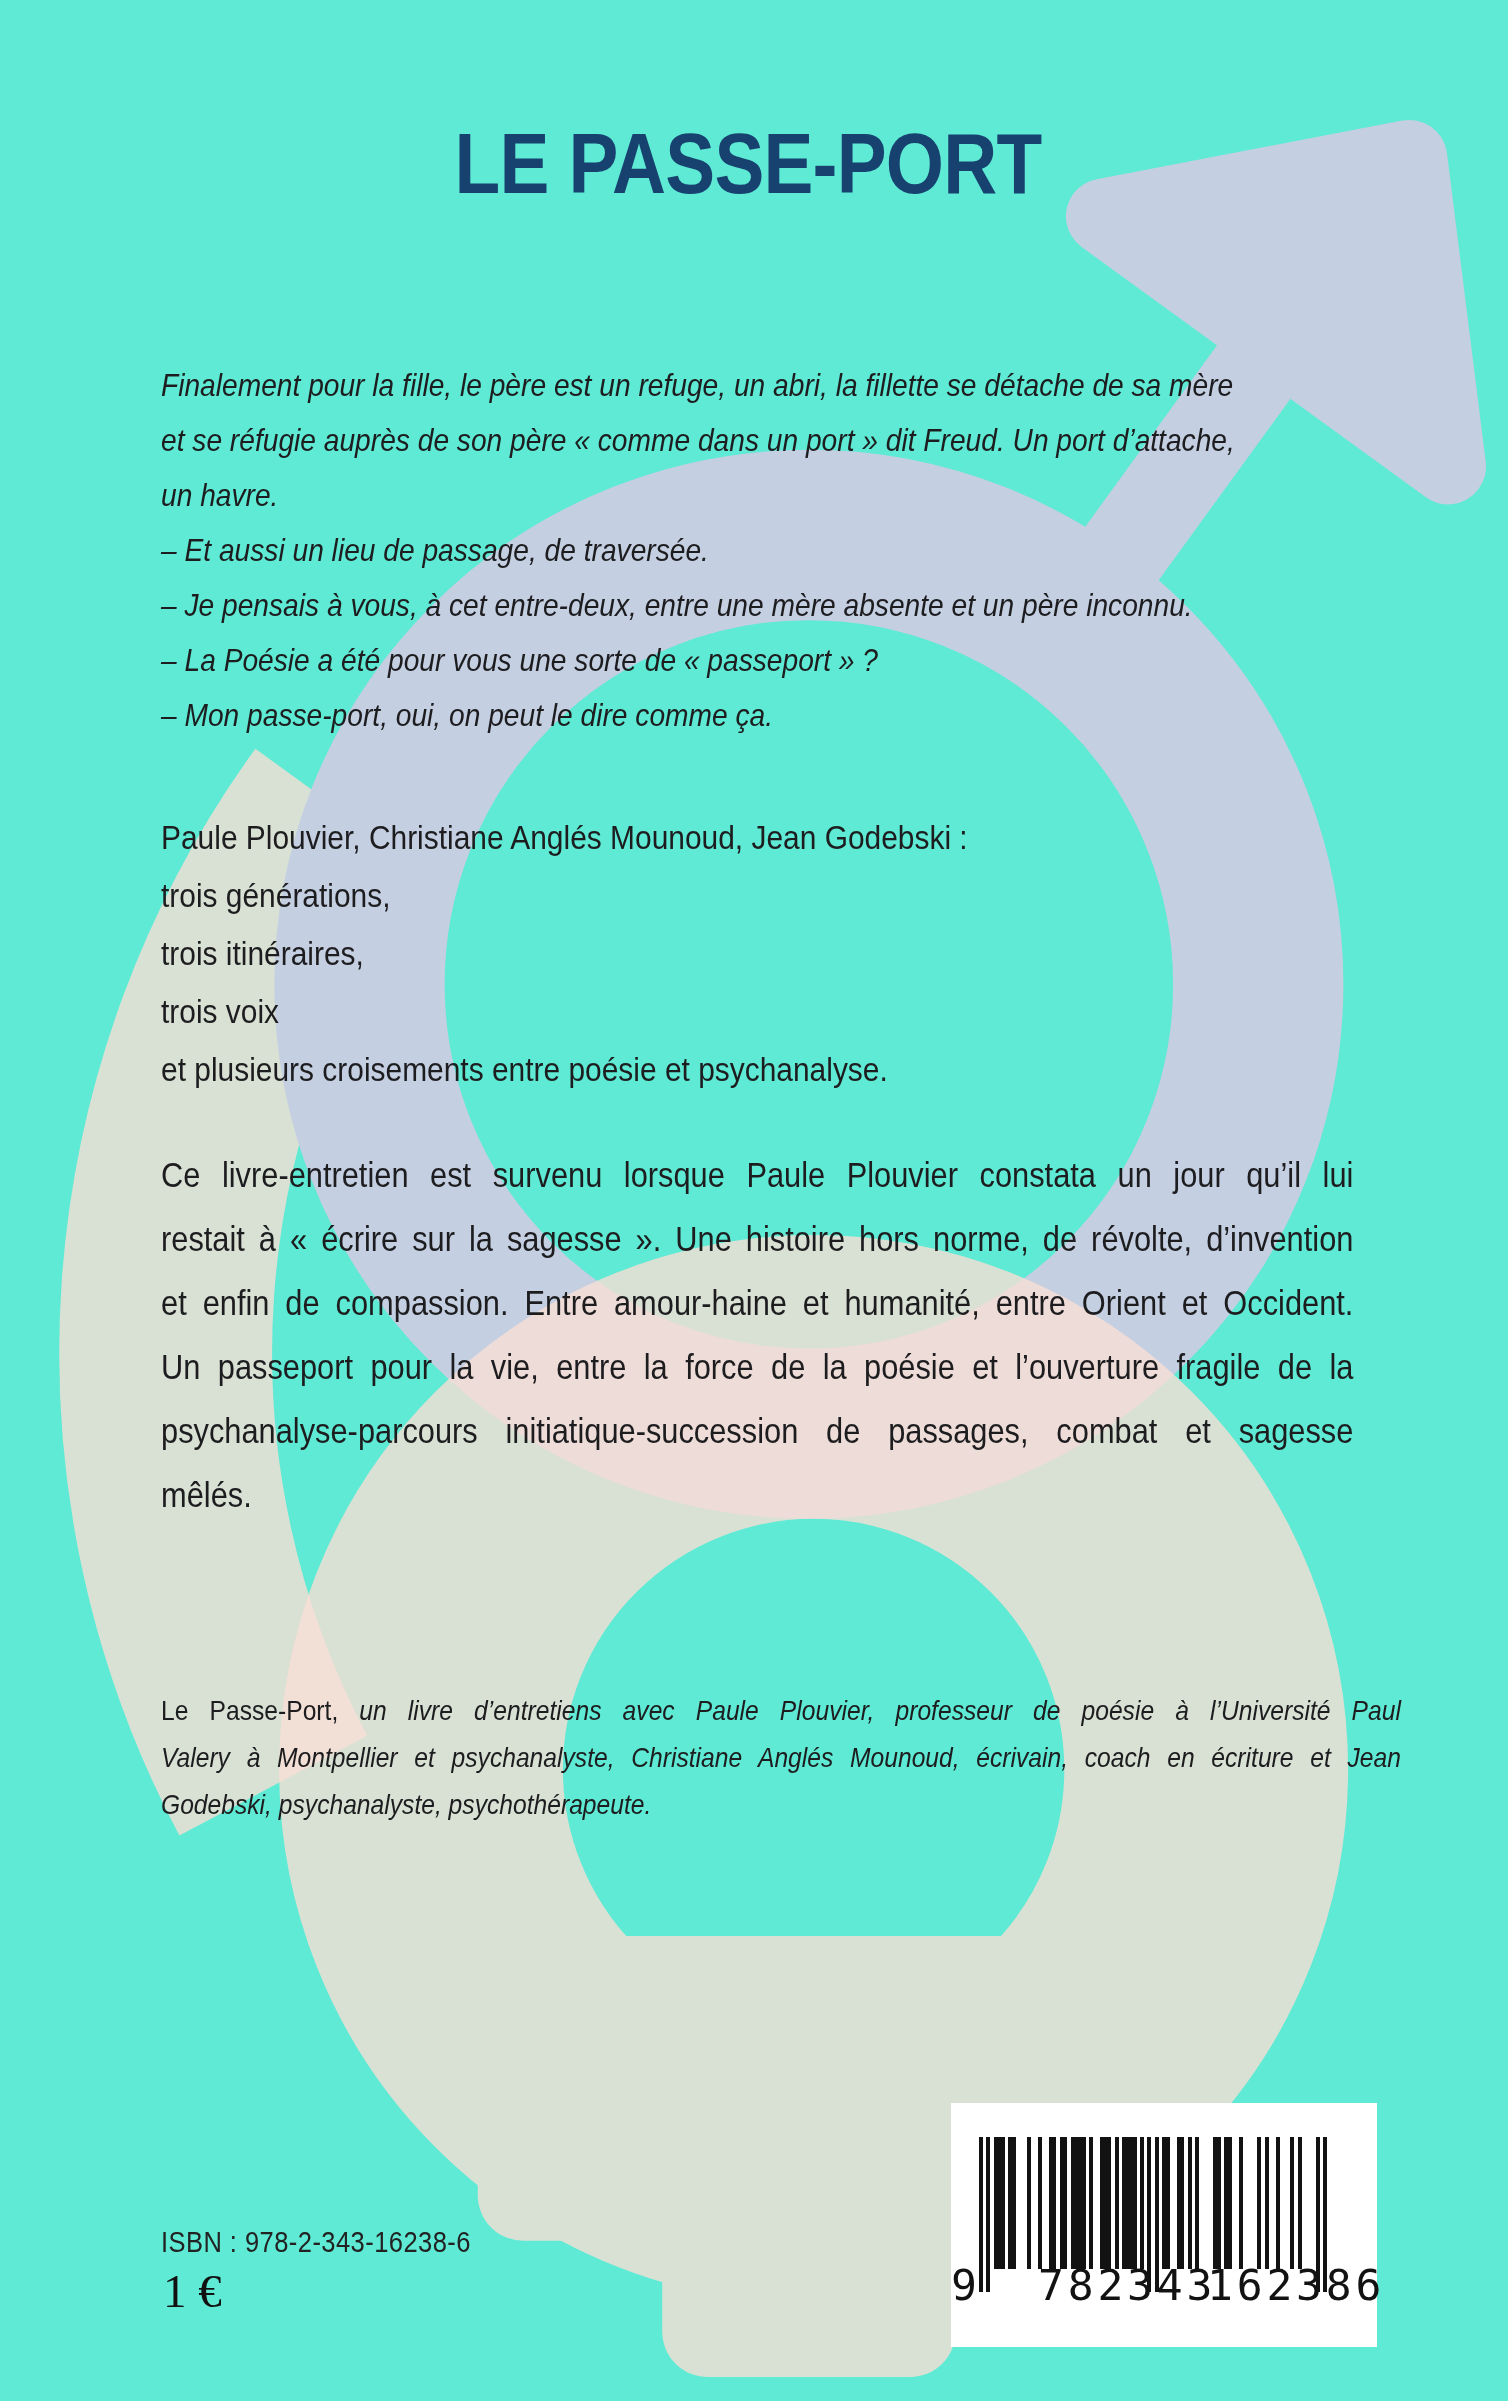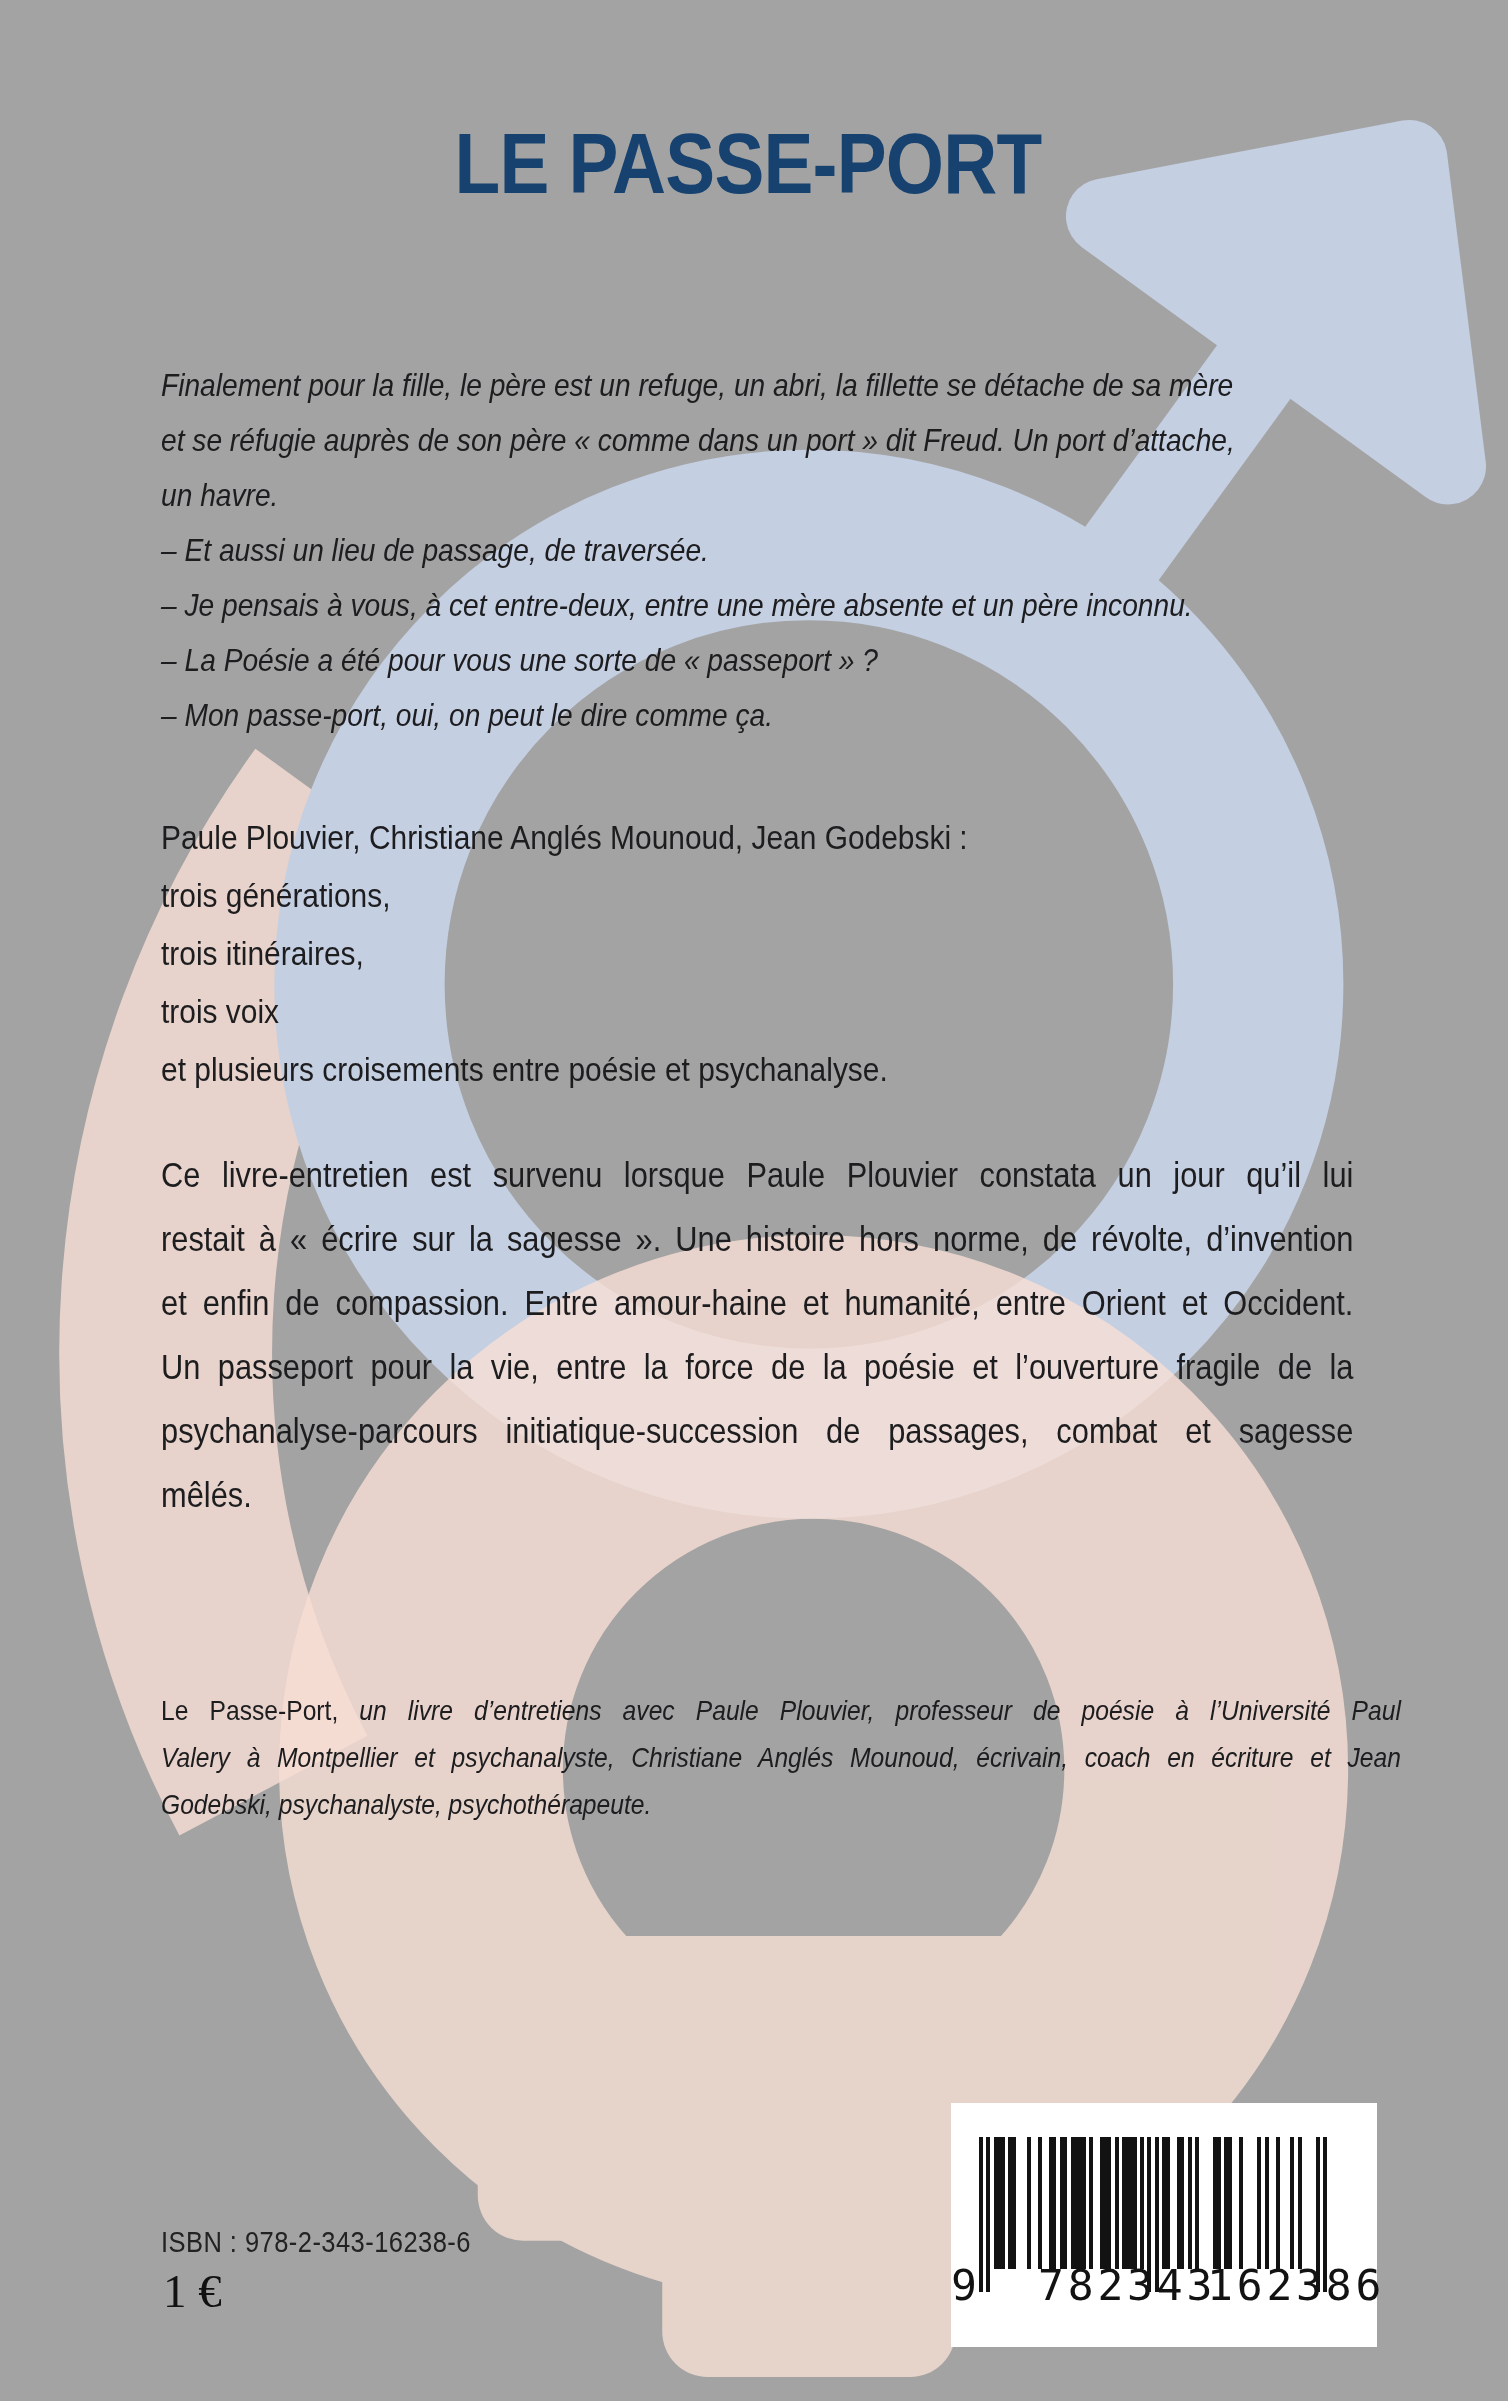--- a/index.html
+++ b/index.html
@@ -1,19 +1,19 @@
 <!DOCTYPE html>
 <html style="font-size:15px"><head>
 <meta charset="utf-8">
 <style>
   html,body{margin:0;padding:0;background:#ffffff;}
   #page{
     position:relative;
     width:1508px;height:2402px;
-    background:#a3a3a3;
+    background:#5eead4;
     overflow:hidden;
     font-family:"Liberation Sans",sans-serif;
   }
   #bg-symbols{position:absolute;left:0;top:0;width:1508px;height:2402px;}
 
   
   #text-wrap{
     position:absolute;left:161px;top:0;width:1409px;height:2402px;
     transform:scaleX(0.88);transform-origin:0 0;
   }

